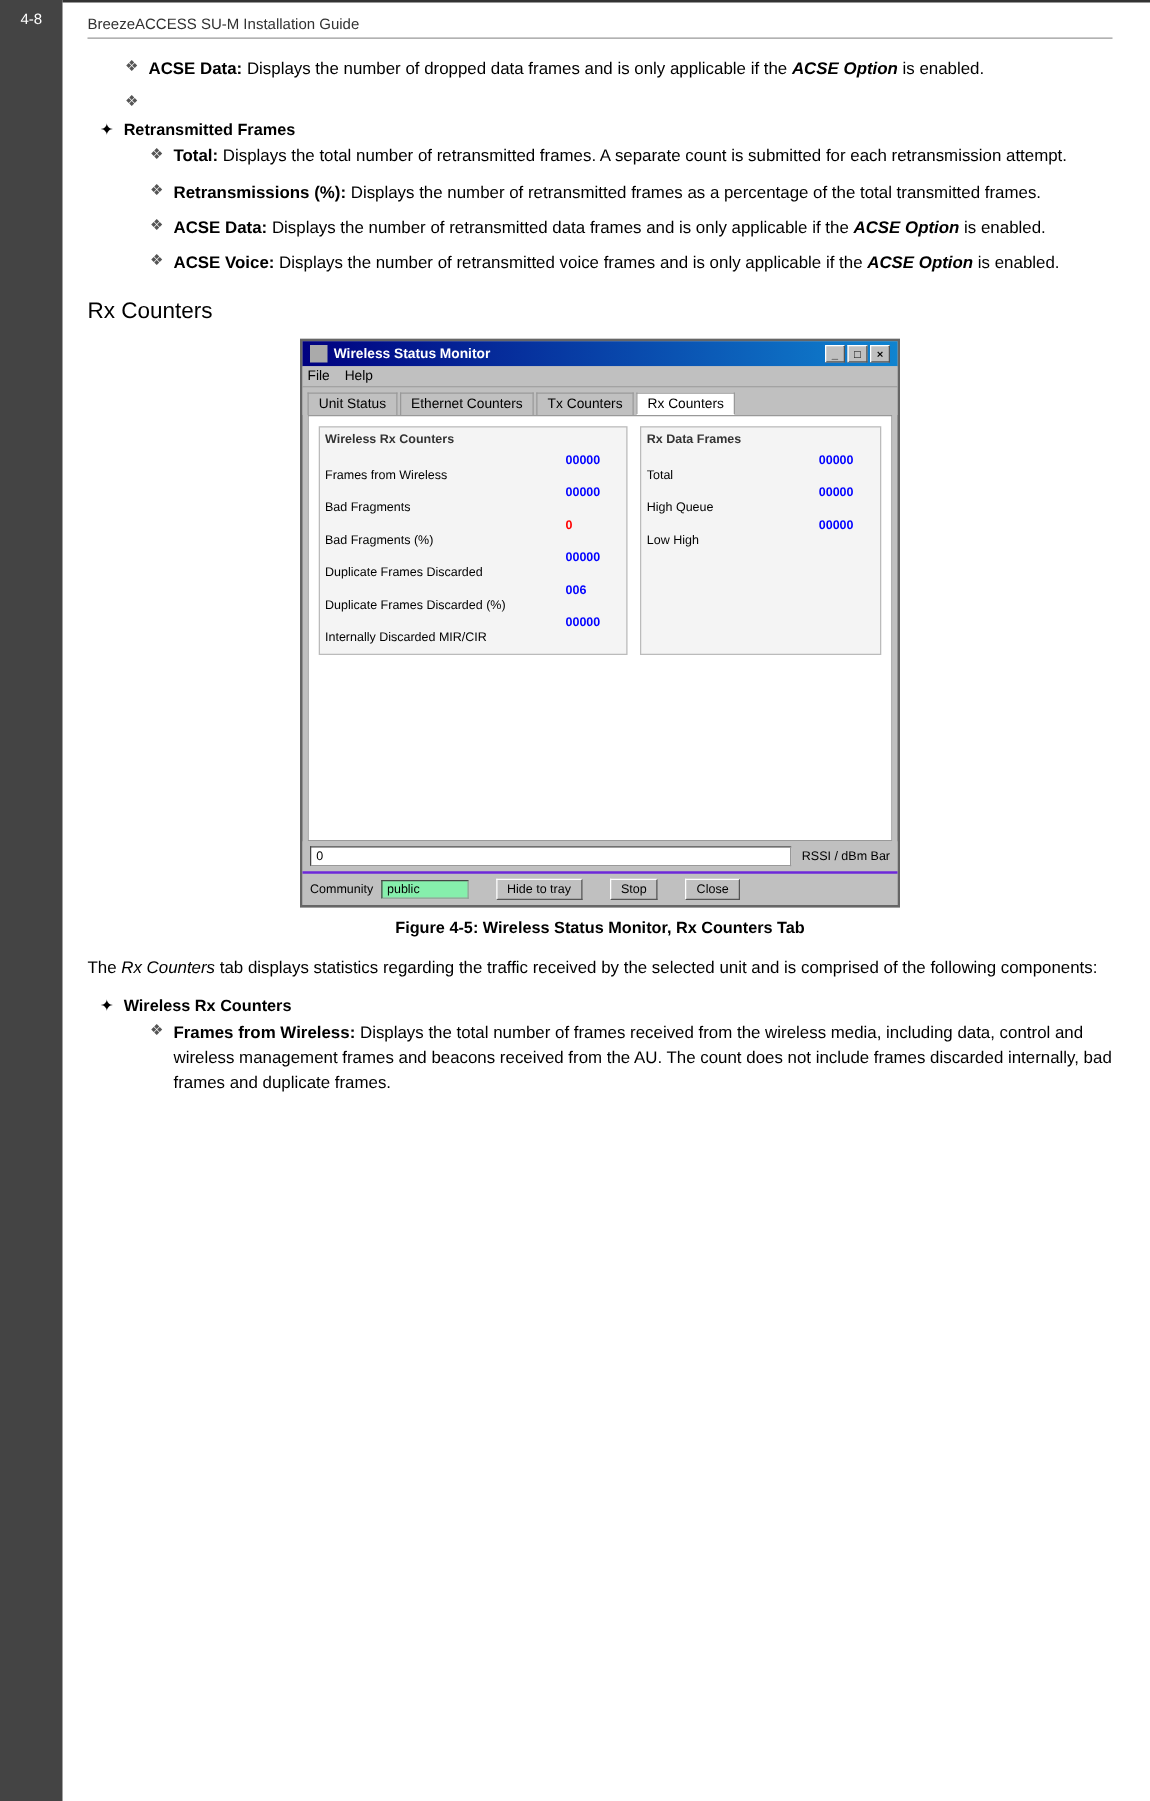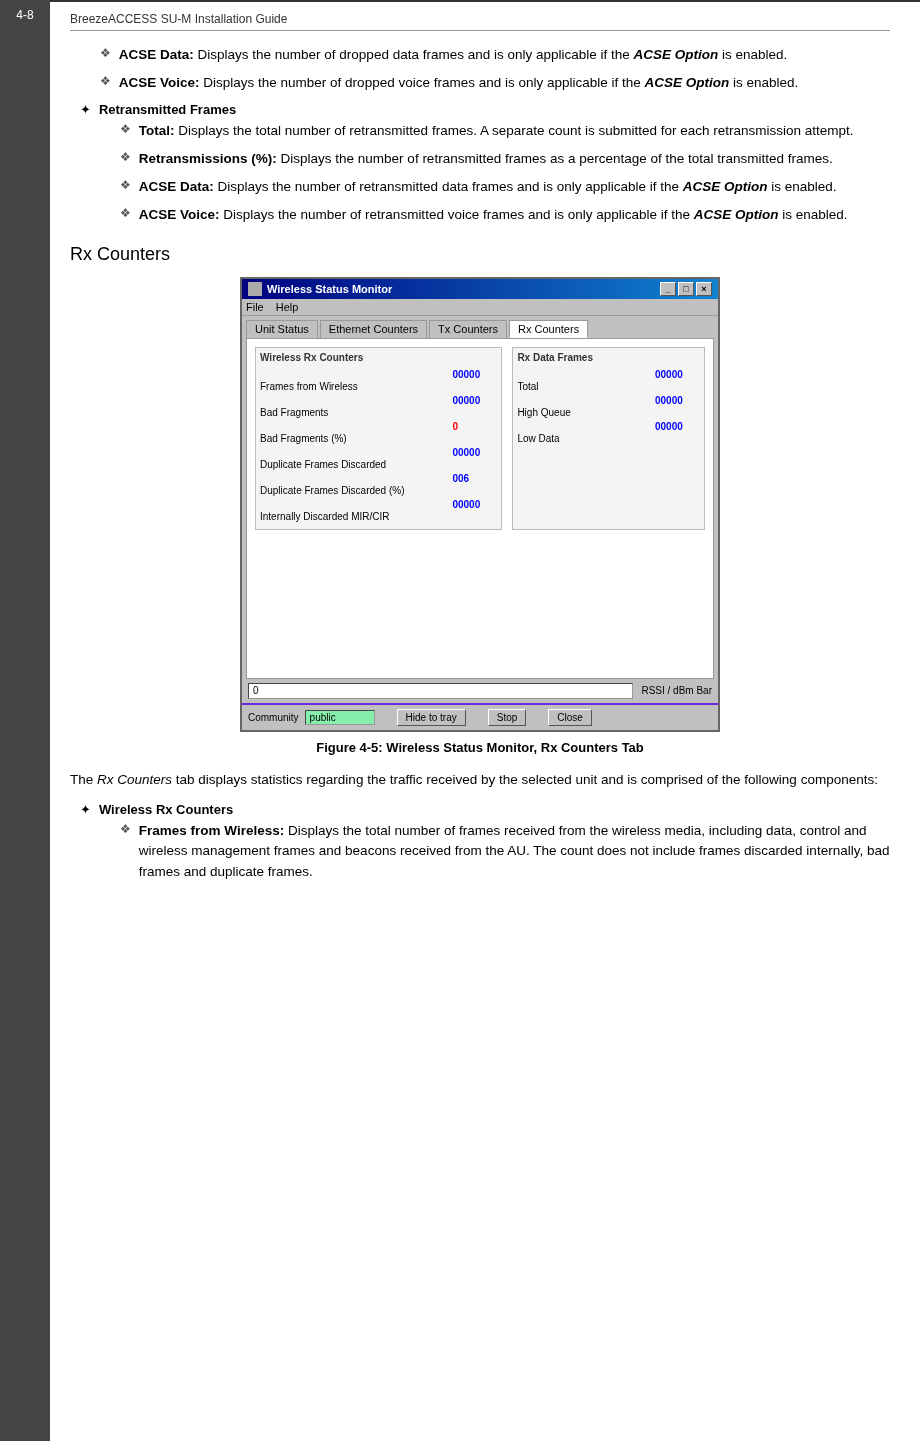--- a/index.html
+++ b/index.html
@@ -344,26 +344,20 @@
         <span class="bullet-diamond">❖</span>
         <span class="bullet-text">
           <span class="bold-label">ACSE Data:</span>
           Displays the number of dropped data frames and is only applicable if the
           <span class="bold-italic-label">ACSE Option</span>
           is enabled.
         </span>
       </div>
       <div class="bullet-item">
         <span class="bullet-diamond">❖</span>
-        <span class="bullet-text">
-          <span class="bold-label">ACSE Voice:</span>
-          Displays the number of dropped voice frames and is only applicable if the
-          <span class="bold-italic-label">ACSE Option</span>
-          is enabled.
-        </span>
       </div>
     </div>
 
     <div style="margin-left: 10px; margin-bottom: 10px;">
       <div class="plus-item">
         <span class="plus-symbol">✦</span>
         <span class="bold-label">Retransmitted Frames</span>
       </div>
       <div class="bullet-section sub-bullet-section">
         <div class="bullet-item">
@@ -465,21 +459,21 @@
               <div class="win-panel-title">Rx Data Frames</div>
               <div class="win-row">
                 <span class="win-row-label">Total</span>
                 <span class="win-row-value">00000</span>
               </div>
               <div class="win-row">
                 <span class="win-row-label">High Queue</span>
                 <span class="win-row-value">00000</span>
               </div>
               <div class="win-row">
-                <span class="win-row-label">Low Data</span>
+                <span class="win-row-label">Low High</span>
                 <span class="win-row-value">00000</span>
               </div>
             </div>
           </div>
 
           <div style="height: 140px;"></div>
         </div>
 
         <div class="win-bottom-bar">
           <div class="win-progress-container">

